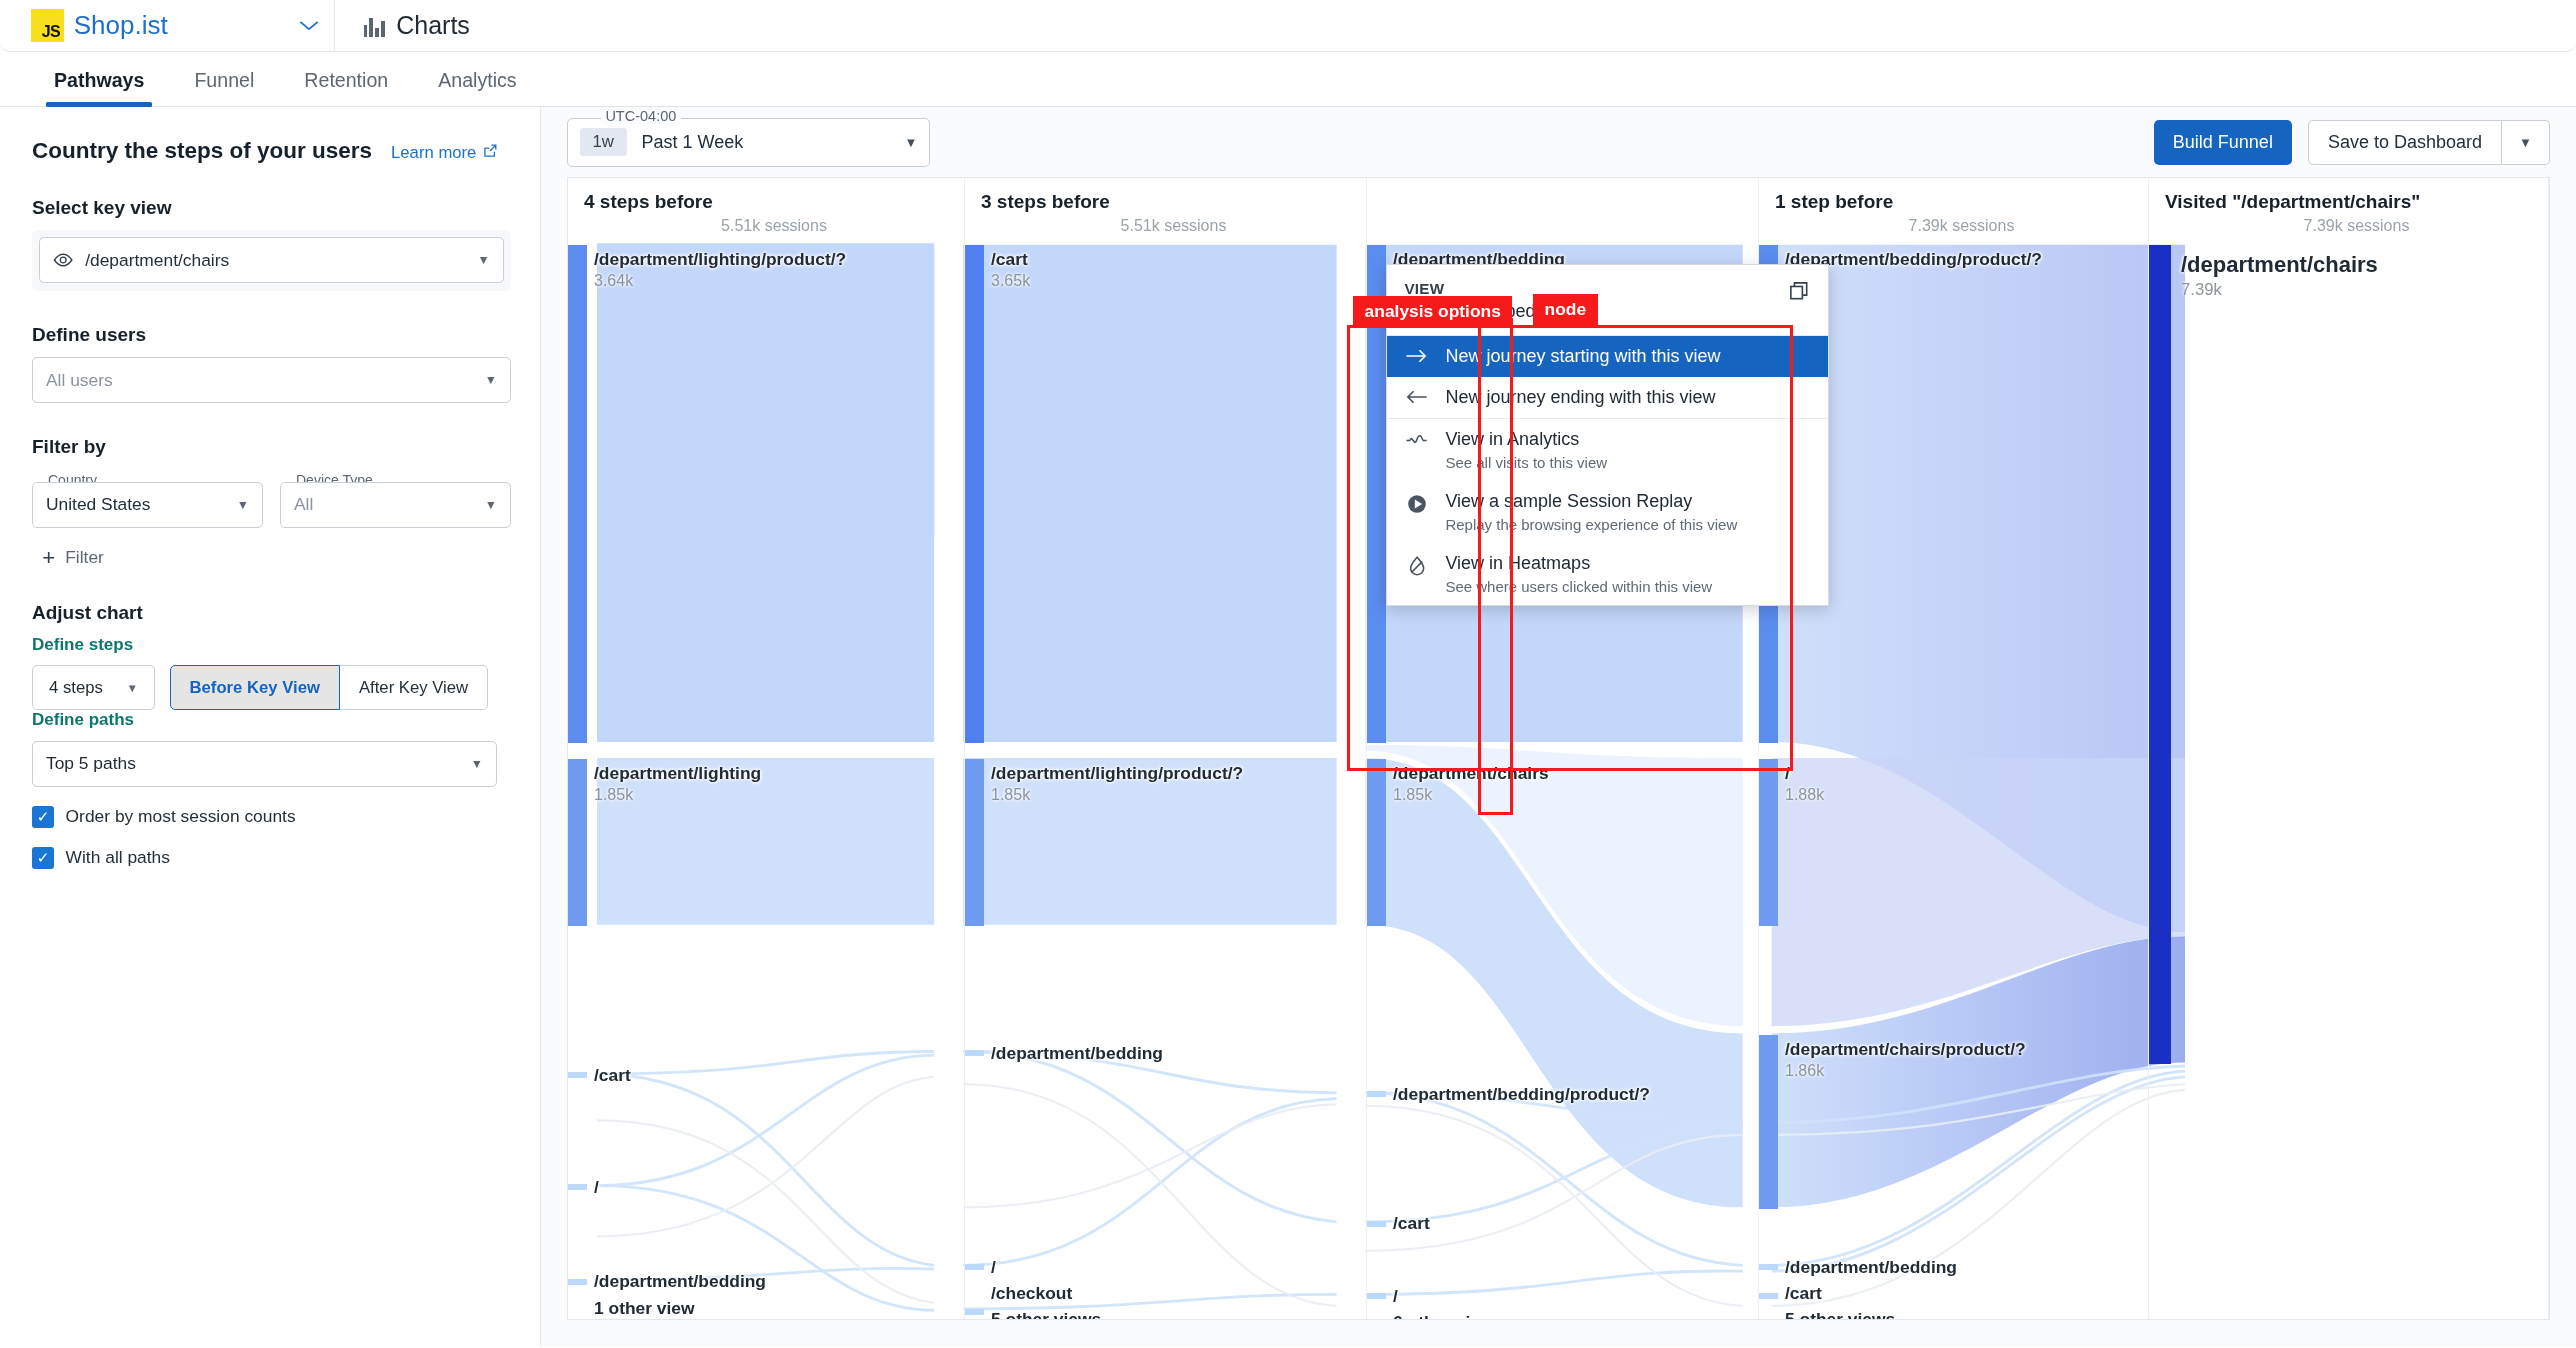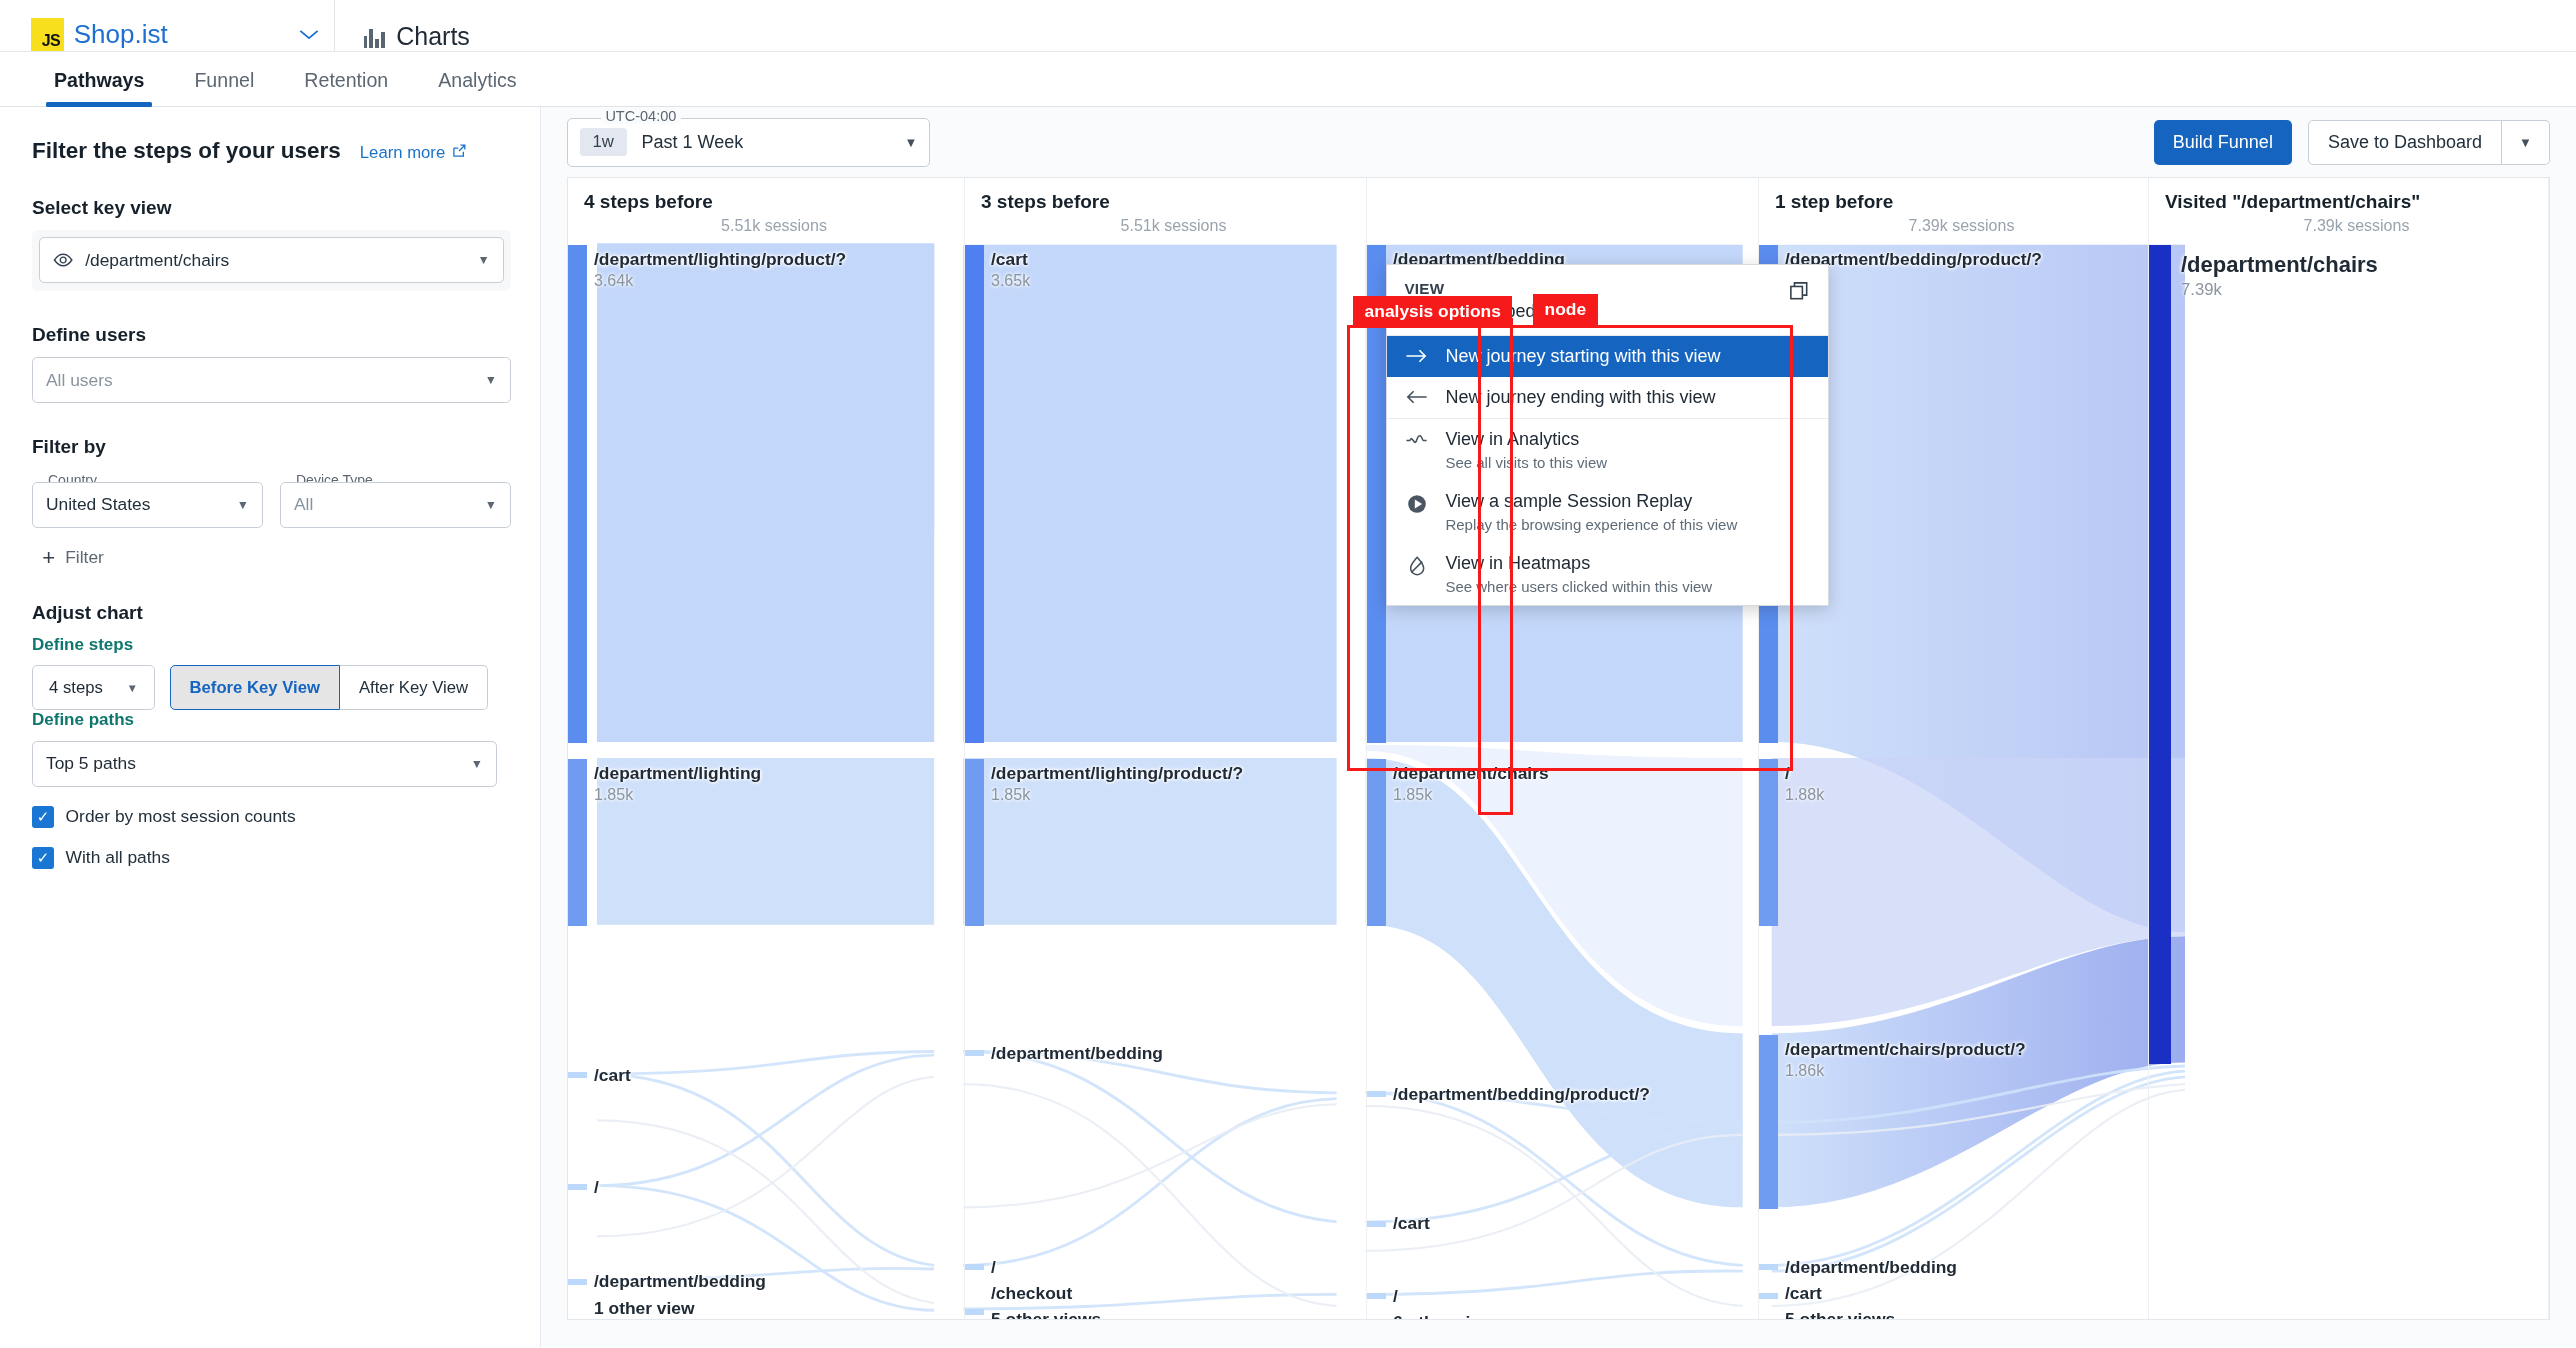--- a/index.html
+++ b/index.html
@@ -8,23 +8,24 @@
     width: 2576px; height: 1349px;
     background: #ffffff;
     font-family: "Liberation Sans", sans-serif;
     color: #1f2933;
     overflow: hidden;
     position: relative;
   }
 
   
   .topbar {
-    height: 52px; display:flex; align-items:flex-end;
+    height: 52px; display:flex; align-items:center;
     border-bottom: 0.7px solid #e4e7eb; background:#fff;
     position: relative;
+    border-radius: 10px;
   }
   .brand { display:flex; align-items:center; gap:10.2px; padding-left:30.5px; width:334px; }
   .js-badge {
     width:33px; height:33px; background:#f7df1e; color:#111;
     font-weight:bold; font-size:16px; display:flex;
     align-items:flex-end; justify-content:flex-end; padding:1.5px 3.6px;
     font-family:"Liberation Sans", sans-serif; letter-spacing:-0.7px;
   }
   .brand-name { font-size:26px; color:#1d6fd0; font-weight:400; }
   .brand-caret { margin-left:auto; padding-right:14.5px; color:#1d6fd0; font-size:19px; }
@@ -181,21 +182,21 @@
   <div class="tab active">Pathways</div>
   <div class="tab">Funnel</div>
   <div class="tab">Retention</div>
   <div class="tab">Analytics</div>
 </div>
 
 <div class="body-wrap">
 
   <div class="sidebar">
     <div class="side-title-row">
-      <div class="side-title">Filter the steps of your users</div>
+      <div class="side-title">Country the steps of your users</div>
       <div class="learn-more">
         <span>Learn more</span>
         <span class="ext-ico">
           <svg width="16" height="16" viewBox="0 0 22 22">
               <path d="M4 7h6M4 7v11h13v-6" fill="none" stroke="#1a73c7" stroke-width="1.8"></path>
               <path d="M13 3h6v6M19 3l-8 8" fill="none" stroke="#1a73c7" stroke-width="1.8"></path>
             </svg>
         </span>
       </div>
     </div>

